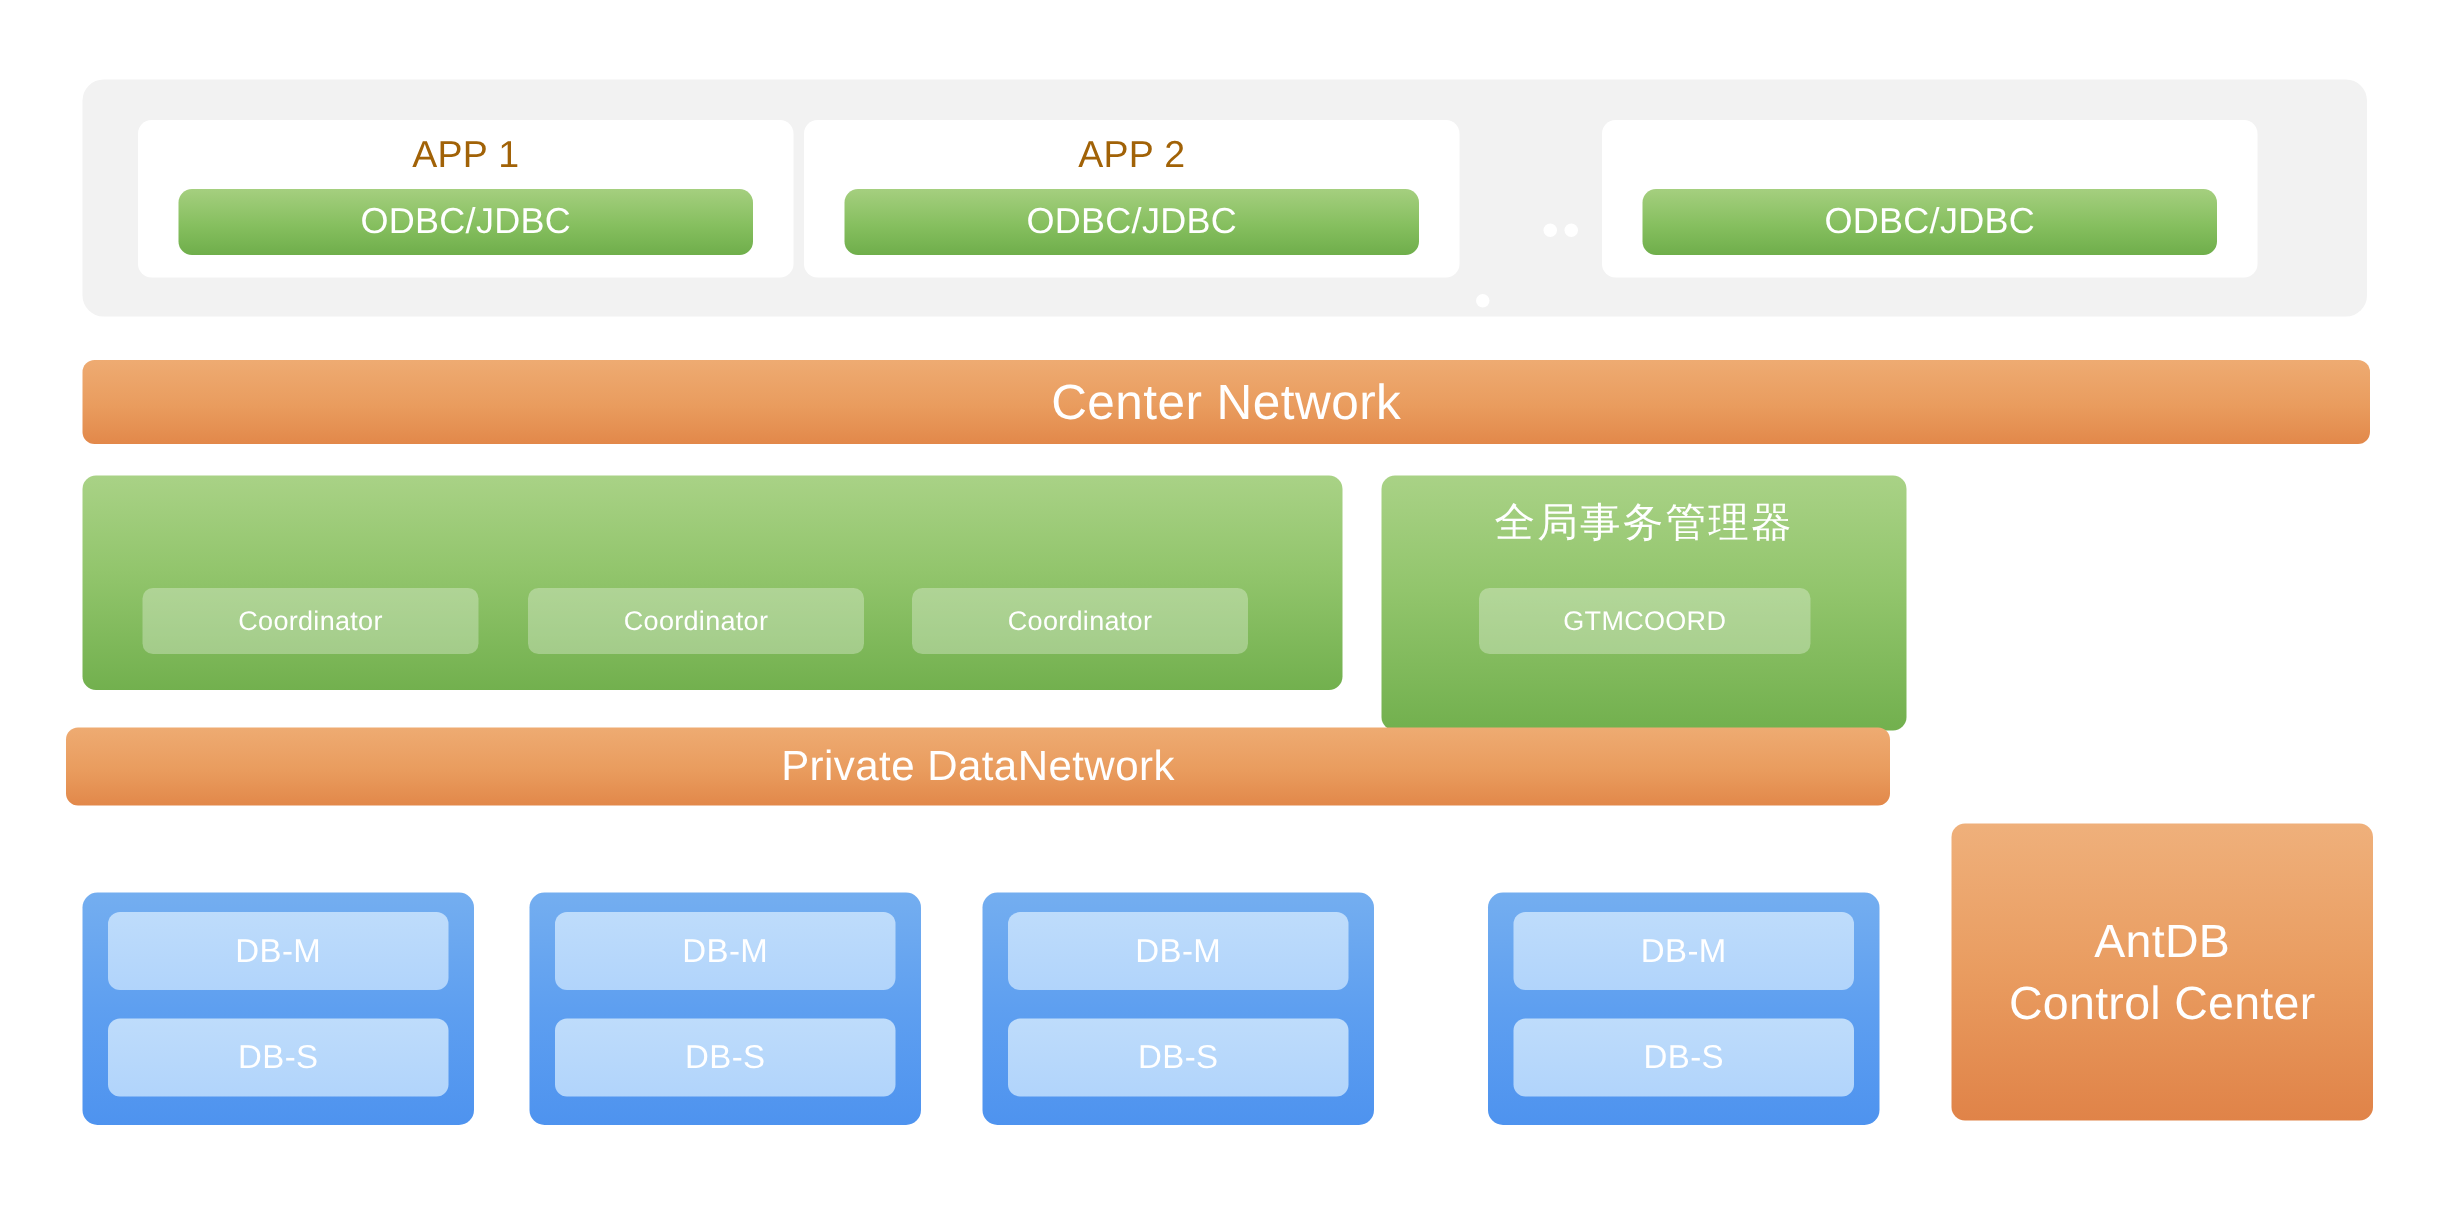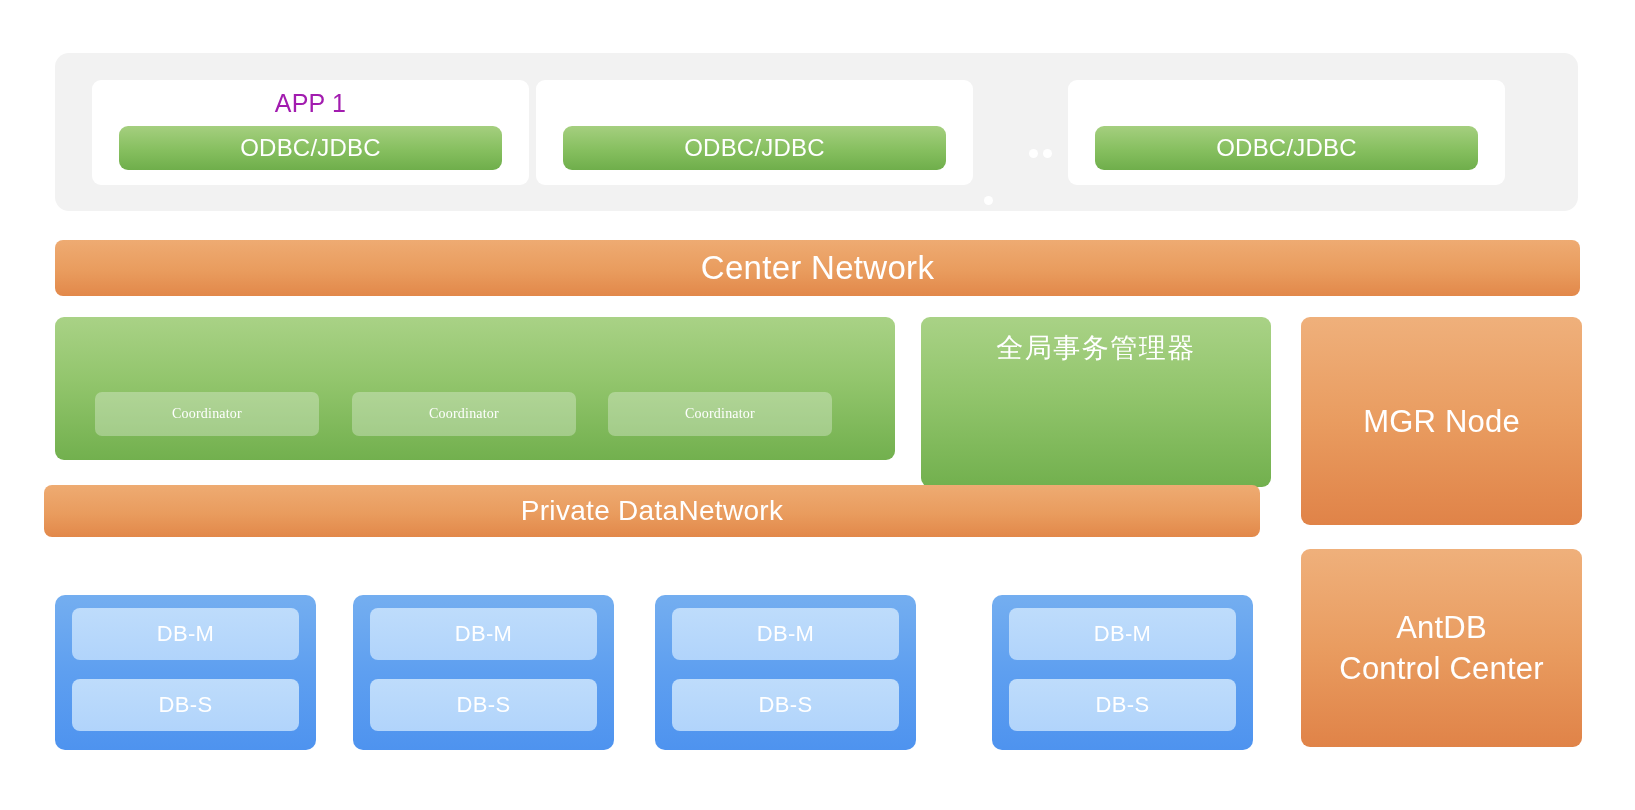--- a/index.html
+++ b/index.html
@@ -46,21 +46,21 @@
   .app-card-2 { left: 481px; width: 437px; }
   .app-card-n { left: 1013px; width: 437px; }
 
   .app-title {
     position: absolute;
     top: 8px;
     left: 0;
     right: 0;
     text-align: center;
     font-size: 25px;
-    color: #a21caf;
+    color: #a16207;
     letter-spacing: 0.2px;
     line-height: 30px;
   }
 
   .odbc-pill {
     position: absolute;
     left: 27px;
     right: 27px;
     top: 46px;
     height: 44px;
@@ -133,26 +133,25 @@
     letter-spacing: 1.5px;
     line-height: 34px;
   }
 
   .inner-pill {
     position: absolute;
     height: 44px;
     border-radius: 7px;
     background: rgba(255,255,255,0.30);
     color: #ffffff;
-    font-size: 14px;
-    display: flex;
-    align-items: center;
-    justify-content: center;
-    letter-spacing: 0.2px;
-    font-family: Liberation Serif, serif;
+    font-size: 18px;
+    display: flex;
+    align-items: center;
+    justify-content: center;
+    letter-spacing: 0.2px;
   }
   .coord-1 { left: 40px;  top: 75px; width: 224px; }
   .coord-2 { left: 297px; top: 75px; width: 224px; }
   .coord-3 { left: 553px; top: 75px; width: 224px; }
   .gtm-pill { left: 65px; top: 75px; width: 221px; }
 
   
   .side-panel {
     position: absolute;
     left: 1301px;
@@ -208,20 +207,21 @@
 <div id="stage">
 
   <div class="app-band">
 
     <div class="app-card app-card-1">
       <div class="app-title">APP 1</div>
       <div class="odbc-pill">ODBC/JDBC</div>
     </div>
 
     <div class="app-card app-card-2">
+      <div class="app-title">APP 2</div>
       <div class="odbc-pill">ODBC/JDBC</div>
     </div>
 
     <div class="app-card app-card-n">
       <div class="odbc-pill">ODBC/JDBC</div>
     </div>
 
     <div class="ellipsis-dot dot-a"></div>
     <div class="ellipsis-dot dot-b"></div>
     <div class="ellipsis-dot dot-c"></div>
@@ -230,25 +230,25 @@
   <div class="net-bar client-net">Center Network</div>
 
   <div class="green-block compute-node">
     <div class="inner-pill coord-1">Coordinator</div>
     <div class="inner-pill coord-2">Coordinator</div>
     <div class="inner-pill coord-3">Coordinator</div>
   </div>
 
   <div class="green-block gtm-node">
     <div class="green-title">全局事务管理器</div>
+    <div class="inner-pill gtm-pill">GTMCOORD</div>
   </div>
 
   <div class="net-bar private-net">Private DataNetwork</div>
 
-  <div class="side-panel mgr-node">MGR Node</div>
   <div class="side-panel antdb-cc">
     <div>
       <div>AntDB</div>
       <div>Control Center</div>
     </div>
   </div>
 
   <div class="db-group db-g1">
     <div class="db-slot db-slot-m">DB-M</div>
     <div class="db-slot db-slot-s">DB-S</div>

